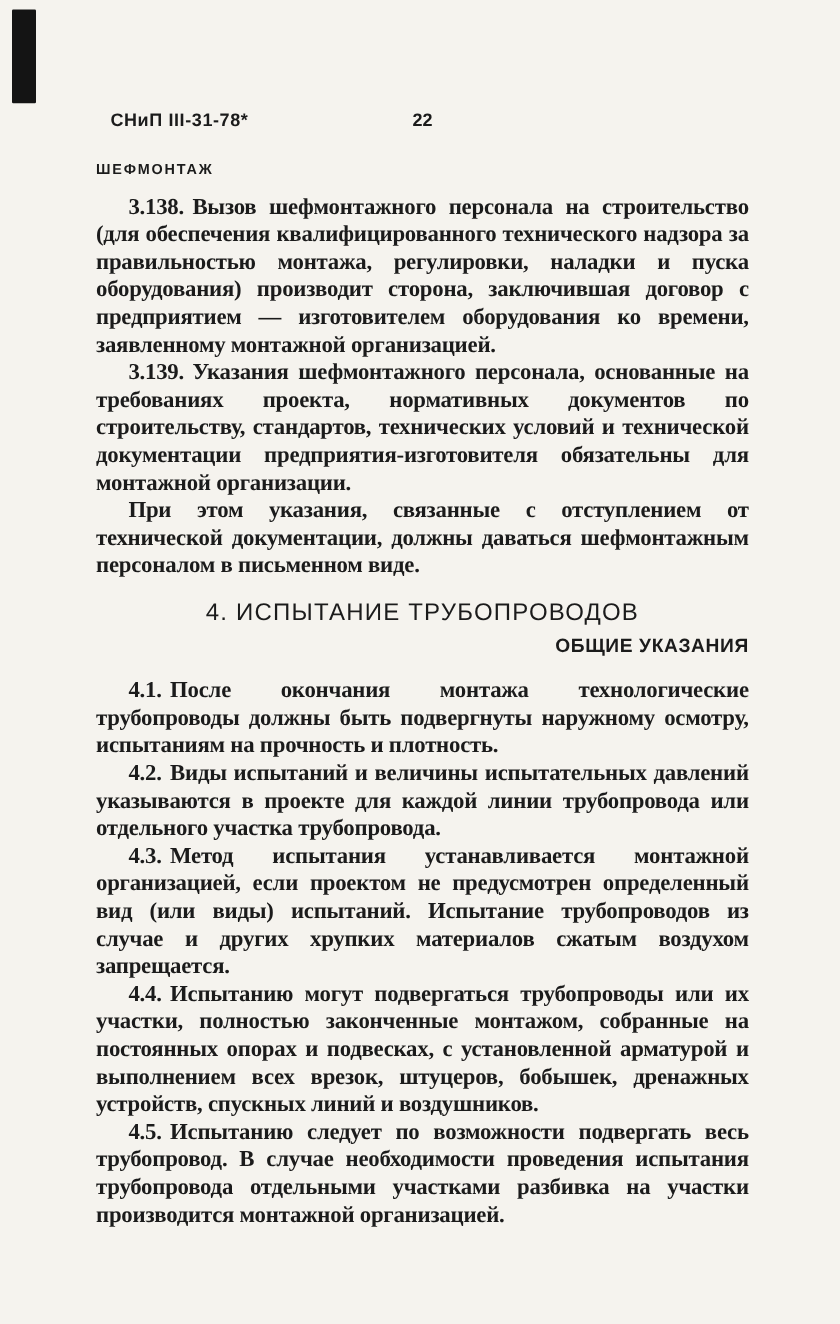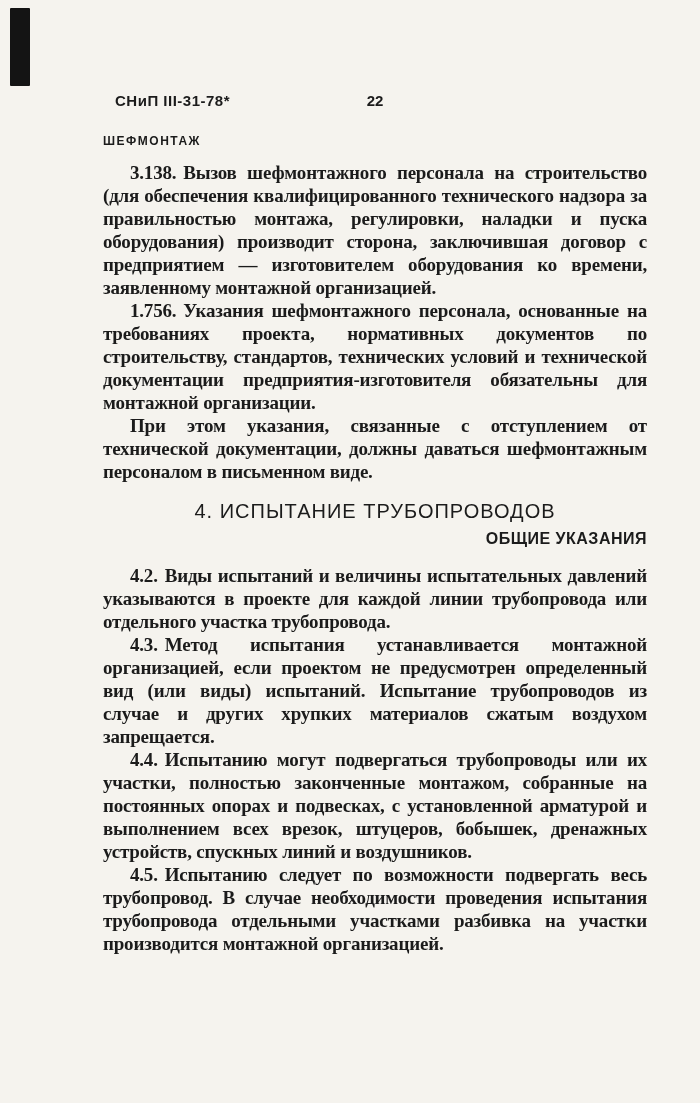--- a/index.html
+++ b/index.html
@@ -19,21 +19,21 @@
     position: absolute;
     left: 10px;
     top: 8px;
     width: 20px;
     height: 78px;
     background: #141414;
     border-radius: 1px;
   }
   .page {
     position: absolute;
-    left: 103px;
+    left: 80px;
     top: 92px;
     width: 544px;
   }
   .running-head {
     position: relative;
     font-family: "Liberation Sans", sans-serif;
     font-weight: bold;
     font-size: 15px;
     height: 18px;
     margin-bottom: 24px;
@@ -100,29 +100,30 @@
   <header class="running-head">
     <span class="doc-code">СНиП III-31-78*</span>
     <span class="page-num">22</span>
   </header>
 
   <section>
     <h2 class="shef-title">ШЕФМОНТАЖ</h2>
 
     <p class="body-para"><span class="pnum">3.138.</span><span class="ptext">Вызов шефмонтажного персонала на строительство (для обеспечения квалифицированного технического надзора за правильностью монтажа, регулировки, наладки и пуска оборудования) производит сторона, заключившая договор с предприятием — изготовителем оборудования ко времени, заявленному монтажной организацией.</span></p>
 
-    <p class="body-para"><span class="pnum">1.756.</span><span class="ptext">Указания шефмонтажного персонала, основанные на требованиях проекта, нормативных документов по строительству, стандартов, технических условий и технической документации предприятия-изготовителя обязательны для монтажной организации.</span></p>
+    <p class="body-para"><span class="pnum">3.139.</span><span class="ptext">Указания шефмонтажного персонала, основанные на требованиях проекта, нормативных документов по строительству, стандартов, технических условий и технической документации предприятия-изготовителя обязательны для монтажной организации.</span></p>
 
     <p class="body-para"><span class="pnum"></span><span class="ptext">При этом указания, связанные с отступлением от технической документации, должны даваться шефмонтажным персоналом в письменном виде.</span></p>
   </section>
 
   <section>
     <h1 class="test-title">4. ИСПЫТАНИЕ ТРУБОПРОВОДОВ</h1>
     <h3 class="test-subtitle">ОБЩИЕ УКАЗАНИЯ</h3>
 
+    <p class="body-para"><span class="pnum">4.1.</span><span class="ptext">После окончания монтажа технологические трубопроводы должны быть подвергнуты наружному осмотру, испытаниям на прочность и плотность.</span></p>
 
     <p class="body-para"><span class="pnum">4.2.</span><span class="ptext">Виды испытаний и величины испытательных давлений указываются в проекте для каждой линии трубопровода или отдельного участка трубопровода.</span></p>
 
     <p class="body-para"><span class="pnum">4.3.</span><span class="ptext">Метод испытания устанавливается монтажной организацией, если проектом не предусмотрен определенный вид (или виды) испытаний. Испытание трубопроводов из случае и других хрупких материалов сжатым воздухом запрещается.</span></p>
 
     <p class="body-para"><span class="pnum">4.4.</span><span class="ptext">Испытанию могут подвергаться трубопроводы или их участки, полностью законченные монтажом, собранные на постоянных опорах и подвесках, с установленной арматурой и выполнением всех врезок, штуцеров, бобышек, дренажных устройств, спускных линий и воздушников.</span></p>
 
     <p class="body-para"><span class="pnum">4.5.</span><span class="ptext">Испытанию следует по возможности подвергать весь трубопровод. В случае необходимости проведения испытания трубопровода отдельными участками разбивка на участки производится монтажной организацией.</span></p>
   </section>
 

